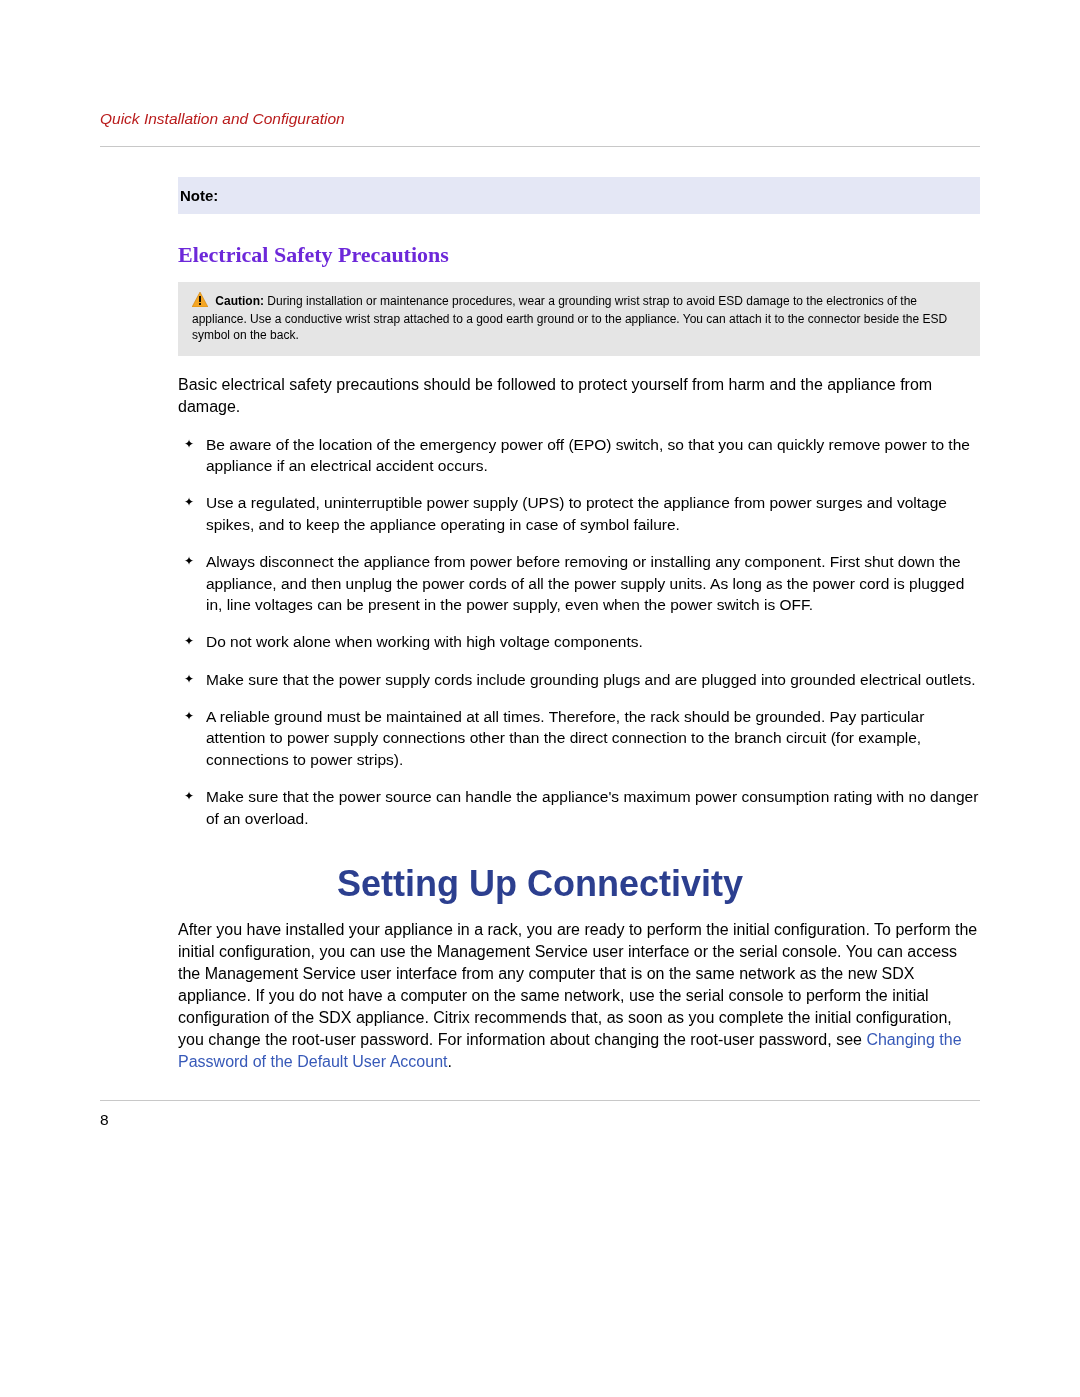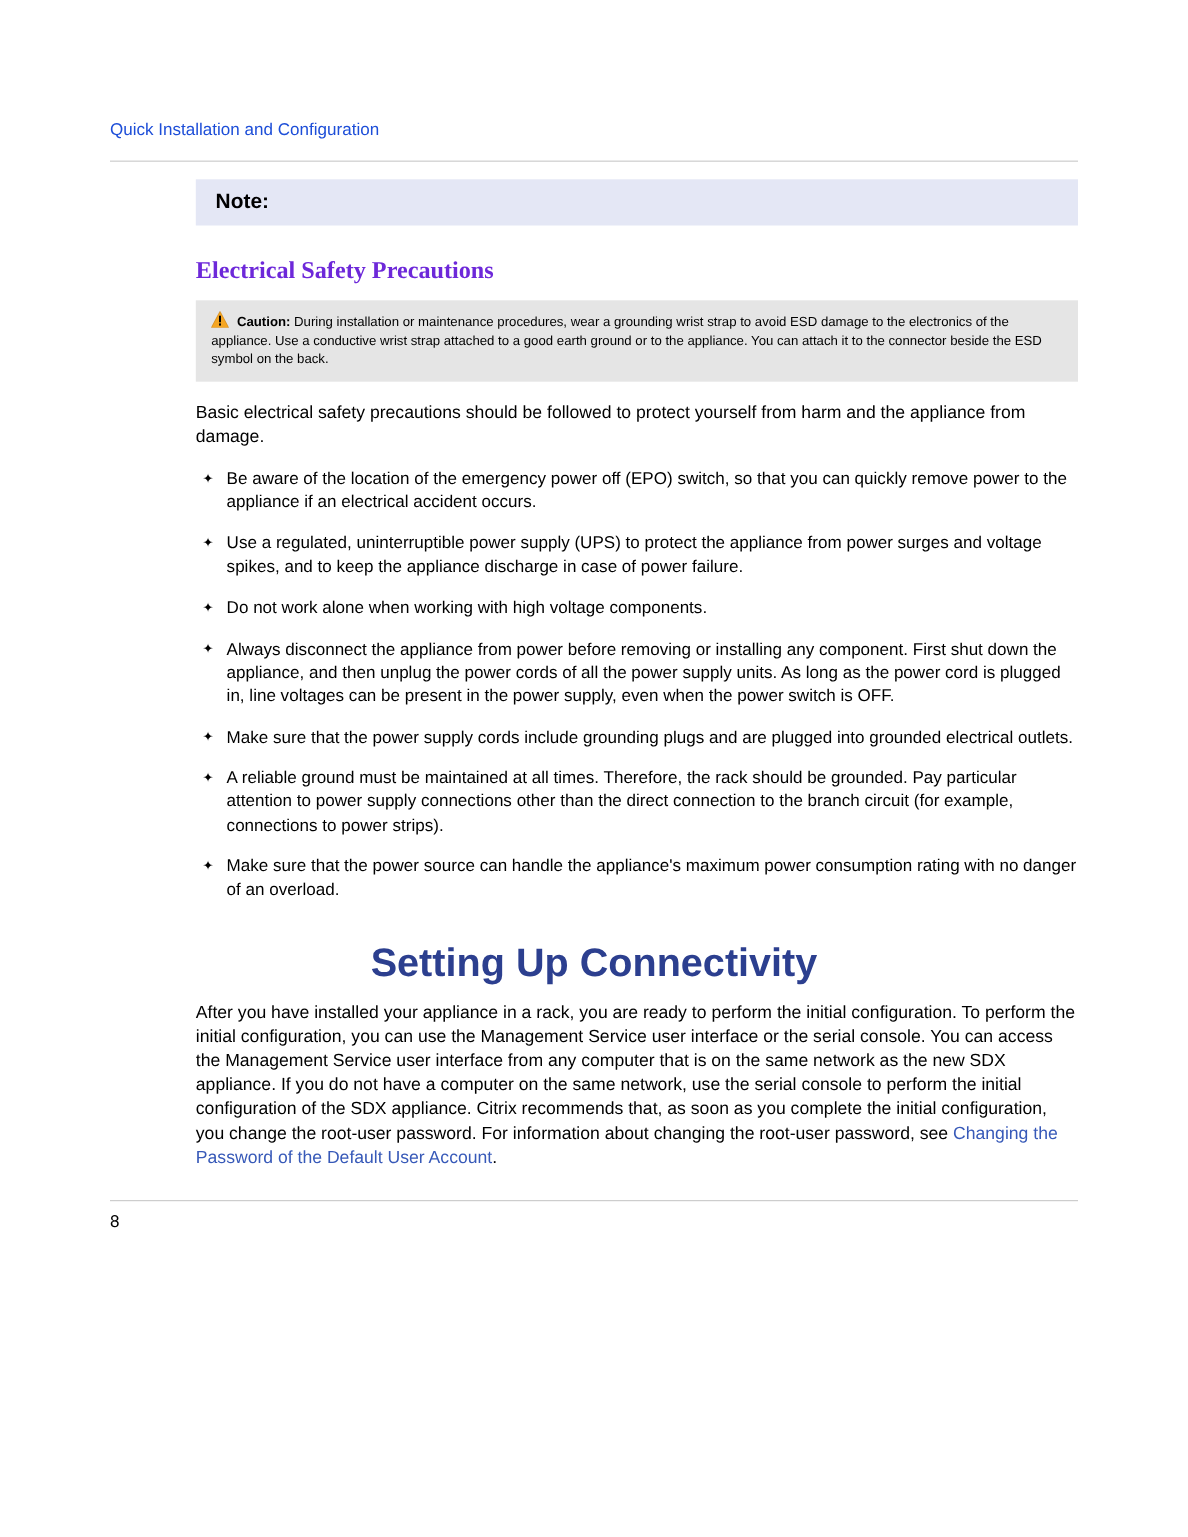--- a/index.html
+++ b/index.html
@@ -9,38 +9,39 @@
     font-family: Verdana, Geneva, sans-serif;
     color: #000000;
     width: 1080px;
   }
   .page {
     padding: 110px 100px 60px 100px;
     box-sizing: border-box;
   }
   .running-head {
     font-size: 15.5px;
-    color: #1d4ed8;
+    color: #b91c1c;
     margin-bottom: 18px;
+    font-style: italic;
   }
   hr.rule {
     border: none;
     border-top: 1px solid #c8c8c8;
     margin: 0;
   }
   .content {
     margin-left: 78px;
     margin-right: 0;
   }
   .note-box {
     background: #e4e7f5;
-    padding: 10px 18px;
-    margin-top: 16px;
+    padding: 10px 2px;
+    margin-top: 30px;
     font-family: Arial, Helvetica, sans-serif;
-    font-size: 19px;
+    font-size: 15px;
   }
   .note-label {
     font-weight: bold;
   }
   .subhead {
     font-family: Liberation Serif, serif;
     font-weight: bold;
     font-size: 22px;
     color: #6d28d9;
     margin-top: 28px;
@@ -134,23 +135,23 @@
           <rect x="7.1" y="11" width="1.8" height="2" fill="#000"></rect>
         </svg>
       </span>
       <span class="caution-label">Caution:</span><span> During installation or maintenance procedures, wear a grounding wrist strap to avoid ESD damage to the electronics of the appliance. Use a conductive wrist strap attached to a good earth ground or to the appliance. You can attach it to the connector beside the ESD symbol on the back.</span>
     </div>
 
     <div class="body-text">Basic electrical safety precautions should be followed to protect yourself from harm and the appliance from damage.</div>
 
     <ul class="bullets">
       <li>Be aware of the location of the emergency power off (EPO) switch, so that you can quickly remove power to the appliance if an electrical accident occurs.</li>
-      <li>Use a regulated, uninterruptible power supply (UPS) to protect the appliance from power surges and voltage spikes, and to keep the appliance discharge in case of power failure.</li>
+      <li>Use a regulated, uninterruptible power supply (UPS) to protect the appliance from power surges and voltage spikes, and to keep the appliance operating in case of symbol failure.</li>
+      <li>Always disconnect the appliance from power before removing or installing any component. First shut down the appliance, and then unplug the power cords of all the power supply units. As long as the power cord is plugged in, line voltages can be present in the power supply, even when the power switch is OFF.</li>
       <li>Do not work alone when working with high voltage components.</li>
-      <li>Always disconnect the appliance from power before removing or installing any component. First shut down the appliance, and then unplug the power cords of all the power supply units. As long as the power cord is plugged in, line voltages can be present in the power supply, even when the power switch is OFF.</li>
       <li>Make sure that the power supply cords include grounding plugs and are plugged into grounded electrical outlets.</li>
       <li>A reliable ground must be maintained at all times. Therefore, the rack should be grounded. Pay particular attention to power supply connections other than the direct connection to the branch circuit (for example, connections to power strips).</li>
       <li>Make sure that the power source can handle the appliance's maximum power consumption rating with no danger of an overload.</li>
     </ul>
 
   </div>
 
   <div class="section-head">Setting Up Connectivity</div>
 
   <div class="content">

